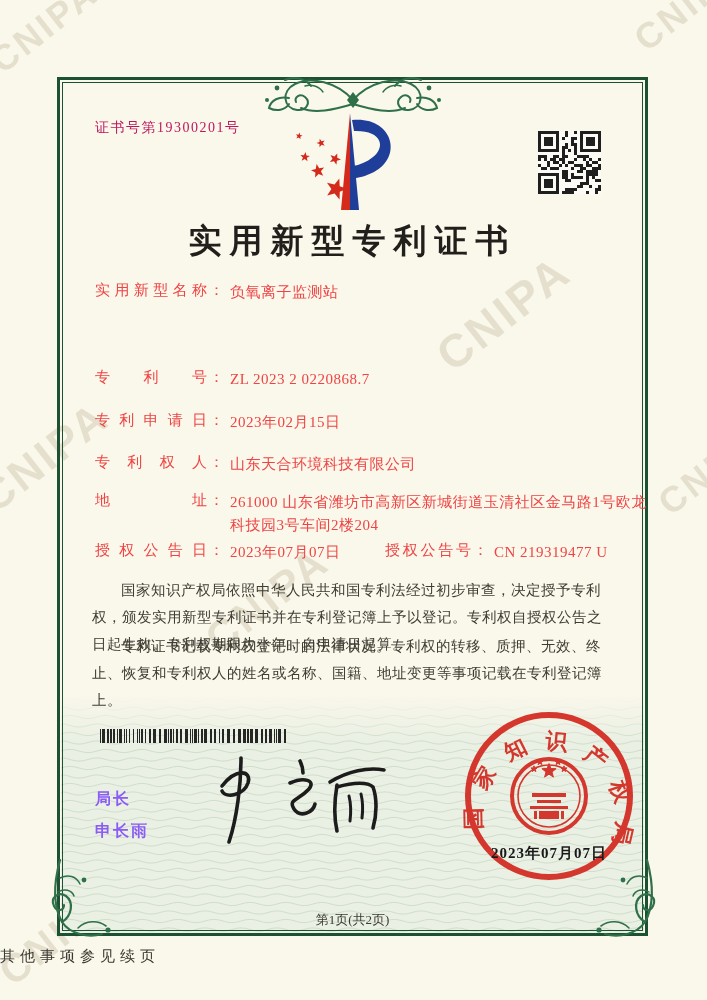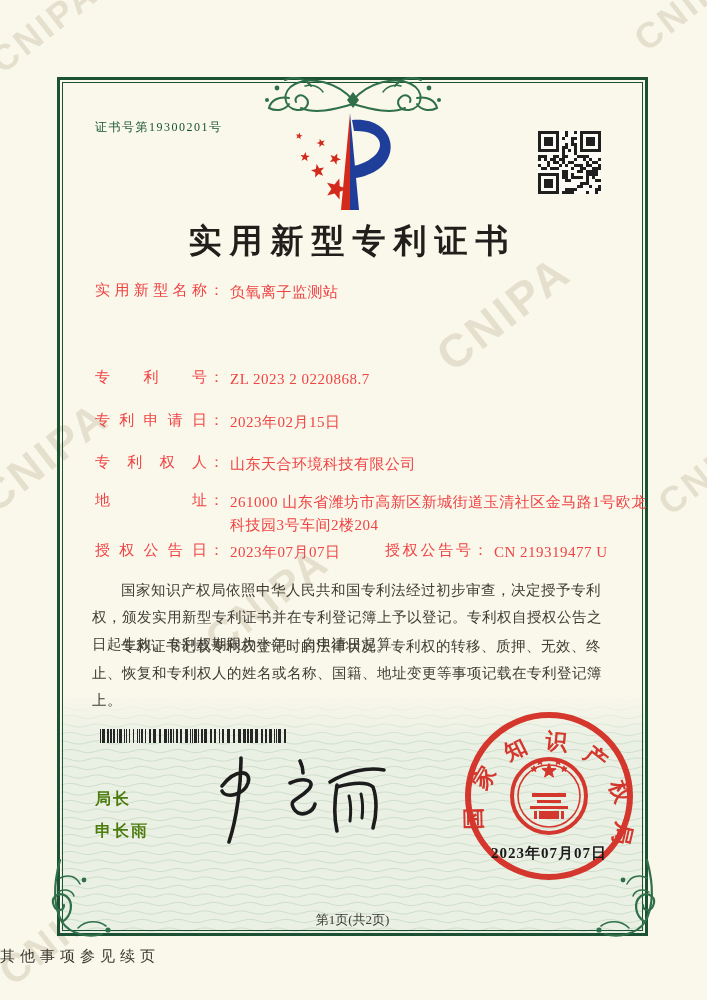--- a/index.html
+++ b/index.html
@@ -4,33 +4,33 @@
 <style>
   html,body{margin:0;padding:0;}
   .page{position:relative;width:707px;height:1000px;background:#faf7eb;overflow:hidden;
         font-family:"Liberation Serif","DejaVu Serif",serif;color:#3f3d35;}
   .wm{position:absolute;font-family:"Liberation Sans","DejaVu Sans",sans-serif;
       font-weight:700;color:rgba(186,178,146,.32);transform:rotate(-38deg);
       letter-spacing:3px;pointer-events:none;}
   .frame{position:absolute;left:57px;top:77px;width:591px;height:859px;
          border:3px solid #1d5134;box-sizing:border-box;}
   .frame-inner{position:absolute;inset:2px;border:1px solid #1d5134;}
-  .cert-no{position:absolute;left:95px;top:119px;font-size:12px;letter-spacing:1.5px;color:#14532d;}
+  .cert-no{position:absolute;left:95px;top:119px;font-size:14px;letter-spacing:1.5px;color:#be185d;}
   .title{position:absolute;left:57px;top:219px;width:591px;text-align:center;
          font-size:33px;font-weight:700;letter-spacing:8px;color:#211f1b;}
   .row{position:absolute;left:95px;font-size:15px;color:#ef4444;}
   .f-label{display:inline-block;width:112px;text-align:justify;text-align-last:justify;vertical-align:top;}
   .f-colon{display:inline-block;margin:0 6px 0 2px;vertical-align:top;}
   .f-value{display:inline-block;max-width:430px;vertical-align:top;line-height:1.55;letter-spacing:.5px;}
   .para{position:absolute;left:92px;width:522px;font-size:14.5px;line-height:1.85;
         text-indent:2em;color:#3e3c33;letter-spacing:.5px;}
   .texture{position:absolute;left:61px;top:695px;width:583px;height:238px;background:#eaf0e4;}
   .texture-fade{position:absolute;left:0;top:0;width:100%;height:46px;
         background:linear-gradient(#faf7eb,rgba(250,247,235,0));}
-  .signer{position:absolute;left:95px;font-size:16px;font-weight:600;color:#4d7c0f;
+  .signer{position:absolute;left:95px;font-size:16px;font-weight:600;color:#8b5cf6;
         font-family:"Liberation Sans","DejaVu Sans",sans-serif;letter-spacing:2px;}
   .seal-date{position:absolute;left:469px;top:844px;width:160px;text-align:center;
         font-size:15px;font-weight:700;color:#191919;letter-spacing:1px;}
   .page-note{position:absolute;left:57px;top:911px;width:591px;text-align:center;
         font-size:13px;color:#3b3a33;}
   .footer-note{position:absolute;left:0;top:947px;width:707px;text-align:left;
         font-size:15px;letter-spacing:5px;color:#3a382f;}
   svg{display:block;}
 </style>
 </head>

